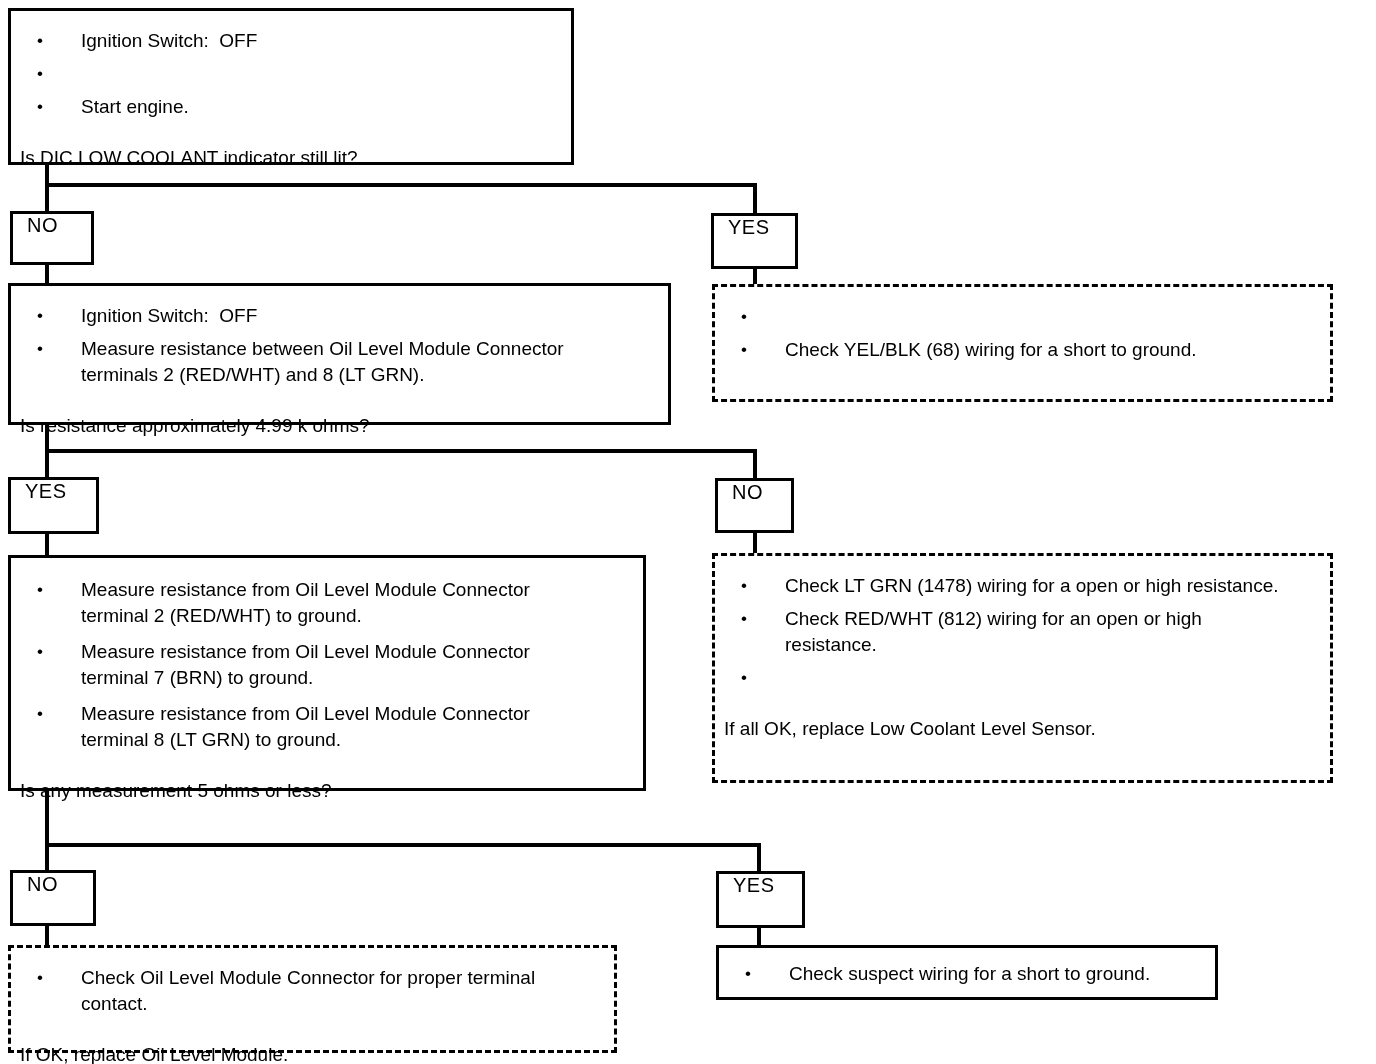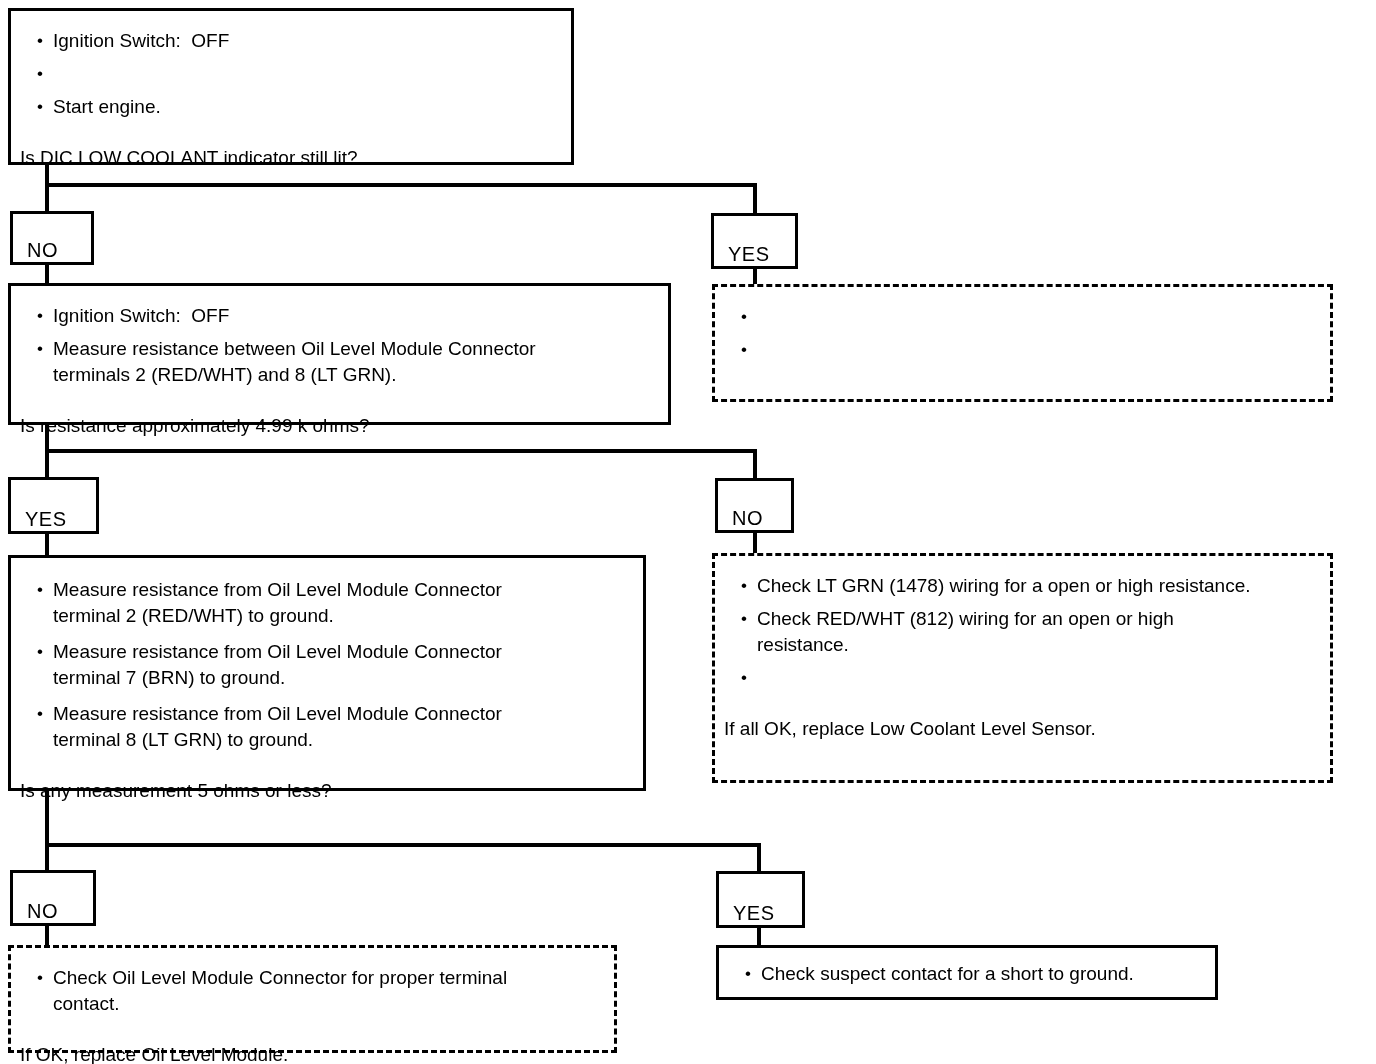--- a/index.html
+++ b/index.html
@@ -17,30 +17,30 @@
     background:#fff;
     font-size:19px;
     line-height:26px;
   }
   .stepbox.dashed{border:3px dashed #000;}
   .labelbox{
     position:absolute;
     box-sizing:border-box;
     border:3px solid #000;
     background:#fff;
-    display:flex;align-items:flex-end;
+    display:flex;align-items:flex-start;
     padding-left:14px;
     font-size:20px;
     letter-spacing:.5px;
   }
   .line{position:absolute;background:#000;}
   ul.bullets{list-style:none;margin:0;padding:0;}
   ul.bullets li{display:flex;margin-bottom:7px;}
   .dot{flex:0 0 16px;font-size:17px;}
-  .btext{white-space:pre-wrap;}
+  .btext{white-space:pre-wrap;margin-left:28px;}
   .qline{white-space:pre-wrap;margin-top:25px;}
   .pad-top-lg{padding:17px 8px 0 9px;}
   .bullets-indent li{padding-left:17px;}
 </style>
 </head>
 <body>
 
 <div id="page">
 
   <div class="stepbox pad-top-lg" style="left:8px;top:8px;width:566px;height:157px;">
@@ -89,20 +89,21 @@
     <div class="qline">Is resistance approximately 4.99 k ohms?</div>
   </div>
 
   <div class="stepbox dashed pad-top-lg" style="left:712px;top:284px;width:621px;height:118px;">
     <ul class="bullets bullets-indent">
       <li>
         <span class="dot">•</span>
       </li>
       <li>
         <span class="dot">•</span>
+        <span class="btext">Check YEL/BLK (68) wiring for a short to ground.</span>
       </li>
     </ul>
   </div>
 
   <div class="line" style="left:45px;top:425px;width:4px;height:54px;"></div>
   <div class="line" style="left:45px;top:449px;width:712px;height:4px;"></div>
   <div class="line" style="left:753px;top:451px;width:4px;height:28px;"></div>
 
   <div class="labelbox" style="left:8px;top:477px;width:91px;height:57px;">
     <span>YES</span>
@@ -175,18 +176,18 @@
 contact.</span>
       </li>
     </ul>
     <div class="qline">If OK, replace Oil Level Module.</div>
   </div>
 
   <div class="stepbox" style="left:716px;top:945px;width:502px;height:55px;padding:13px 8px 0 9px;">
     <ul class="bullets bullets-indent">
       <li>
         <span class="dot">•</span>
-        <span class="btext">Check suspect contact for a short to ground.</span>
+        <span class="btext">Check suspect wiring for a short to ground.</span>
       </li>
     </ul>
   </div>
 
 </div>
 
 </body></html>

